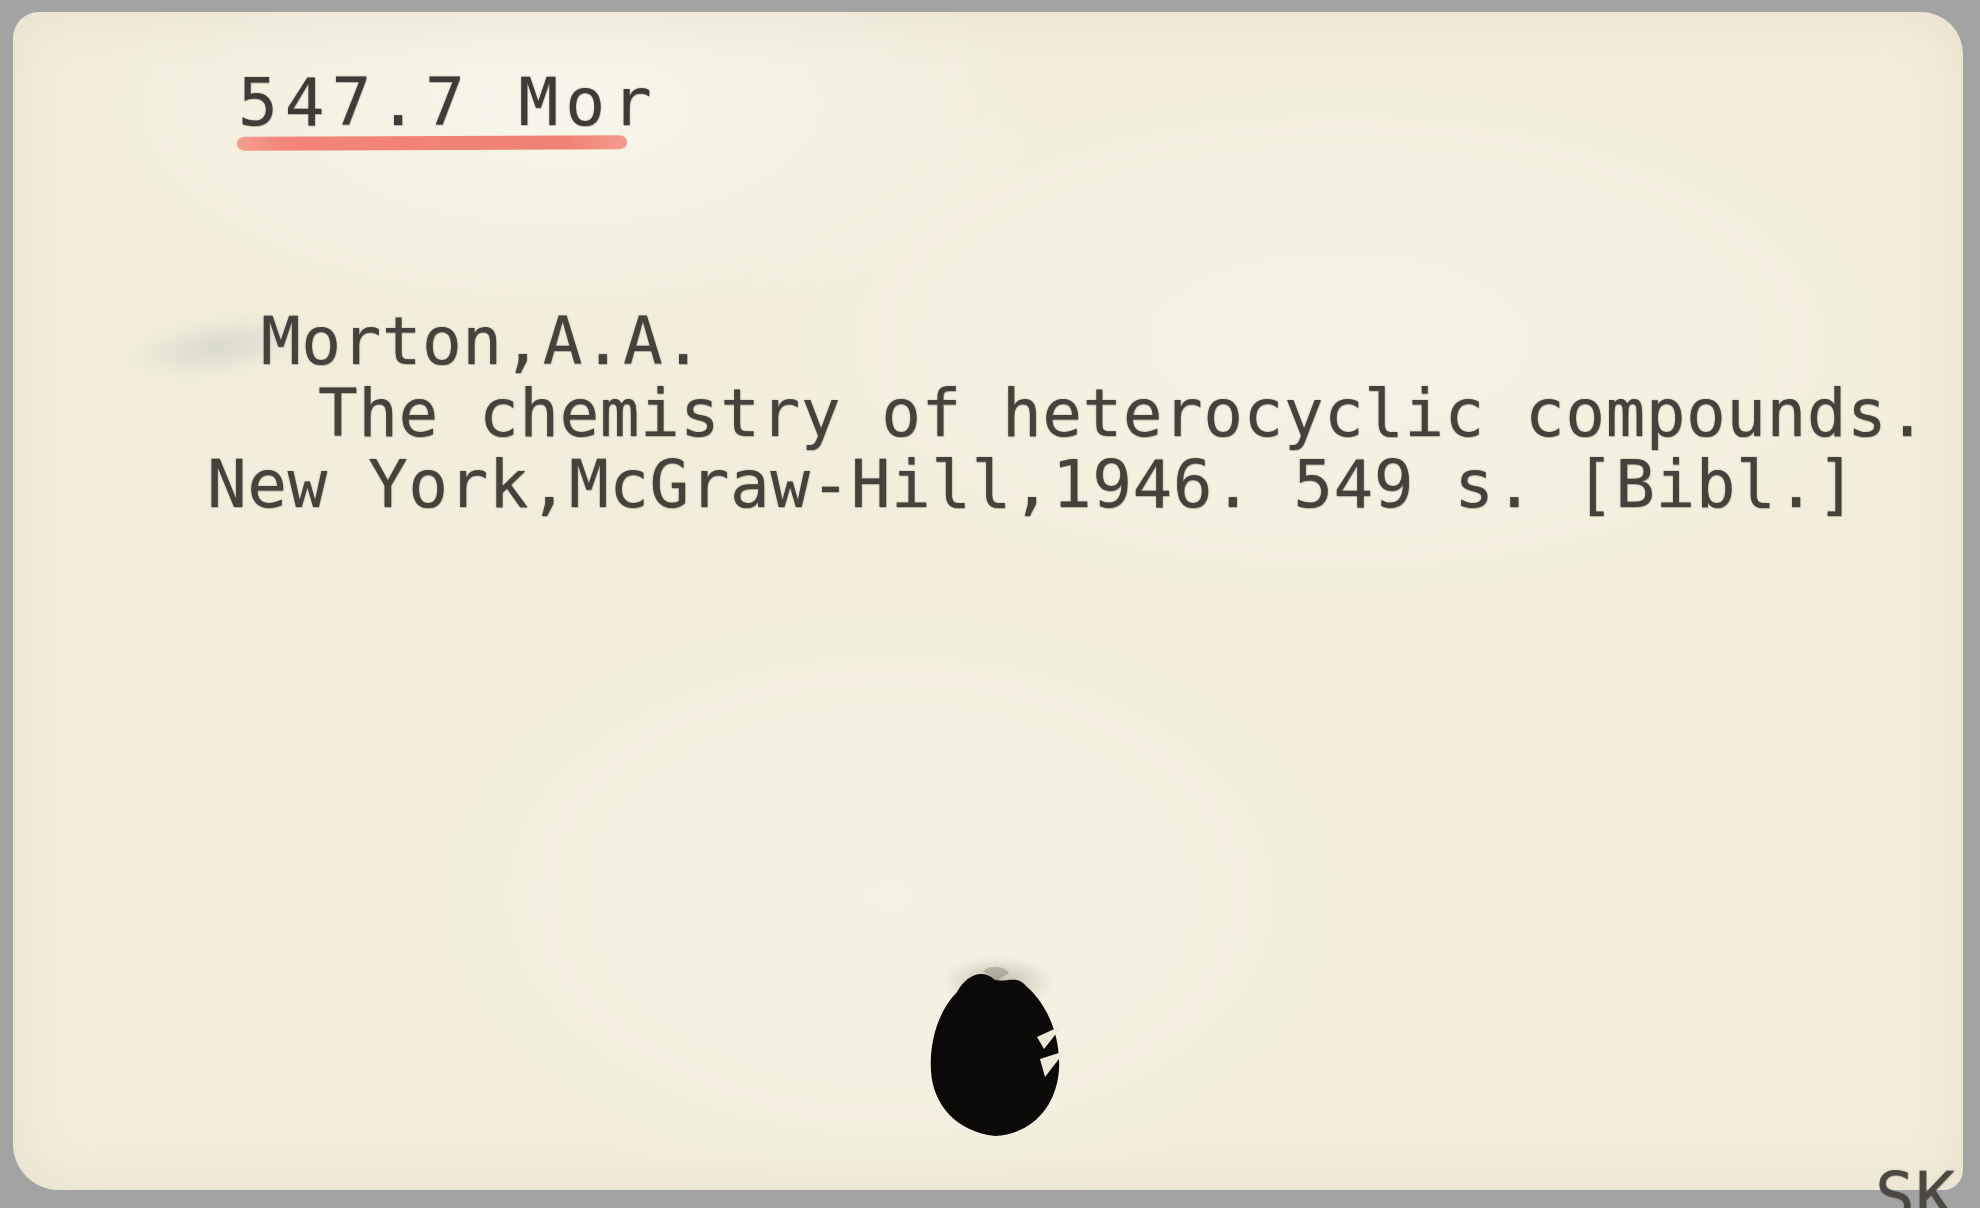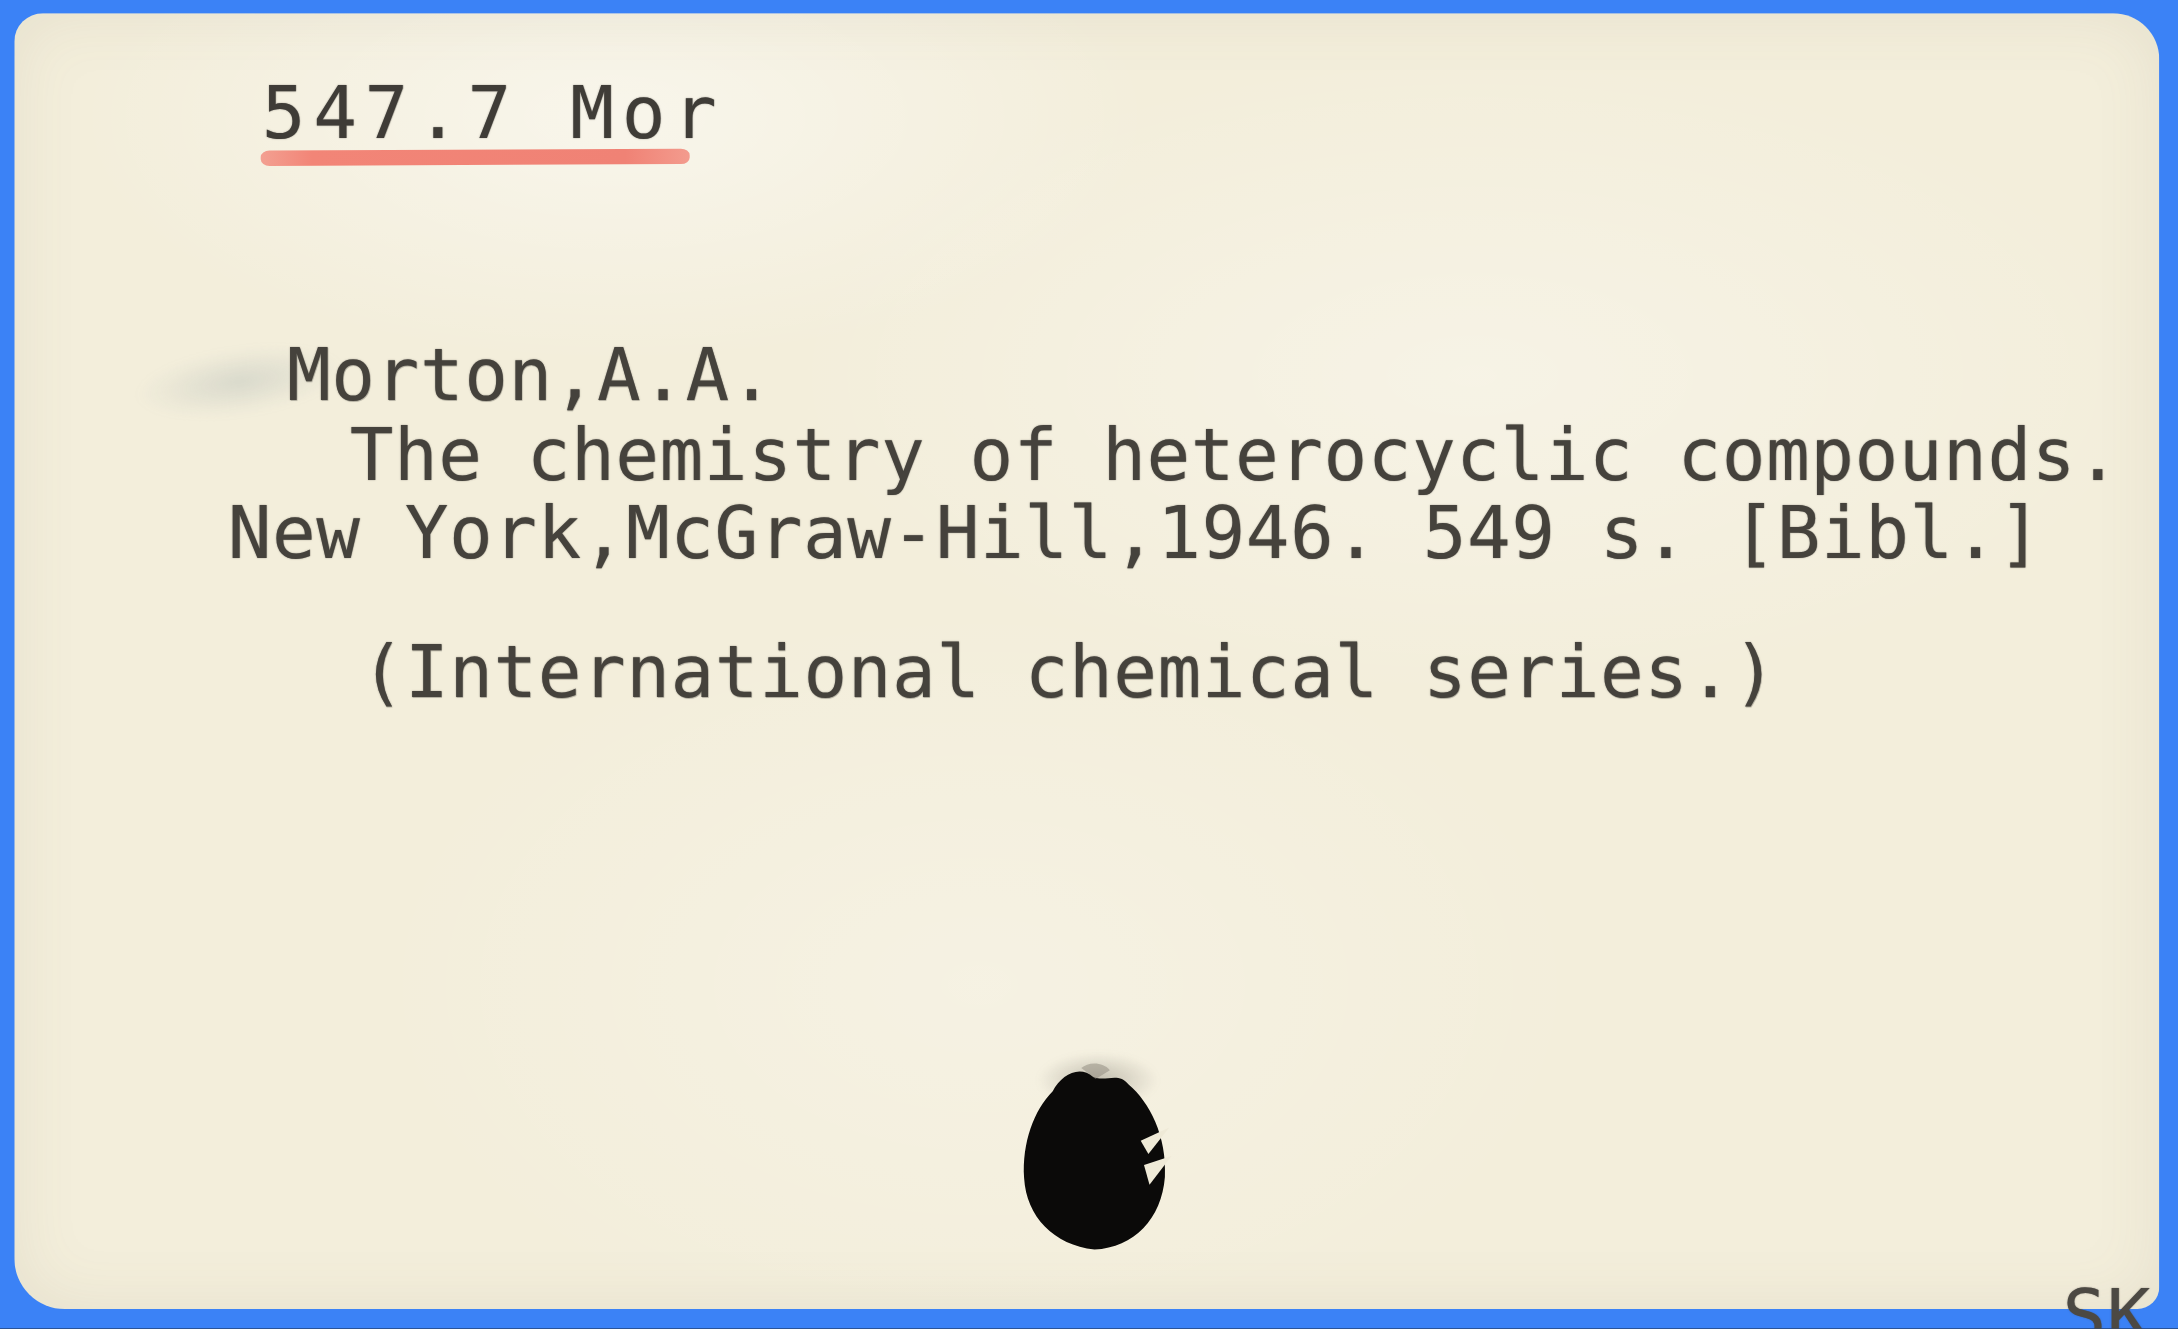--- a/index.html
+++ b/index.html
@@ -4,21 +4,21 @@
 <style>
   html, body {
     margin: 0;
     padding: 0;
     background: #0a0908;
   }
   .stage {
     position: relative;
     width: 1980px;
     height: 1208px;
-    background: #3b82f6;
+    background: #a3a3a3;
     overflow: hidden;
     font-family: "DejaVu Sans Mono", "Liberation Mono", monospace;
   }
   .card {
     position: absolute;
     left: 13px;
     top: 12px;
     width: 1950px;
     height: 1178px;
     background:
@@ -98,21 +98,20 @@
     <div class="tline classmark">547.7 Mor</div>
 
     <div class="classmark-underline"></div>
 
     <div class="tline author">Morton,A.A.</div>
 
     <div class="tline title">The chemistry of heterocyclic compounds.</div>
 
     <div class="tline imprint">New York,McGraw-Hill,1946. 549 s. [Bibl.]</div>
 
-    <div class="tline series">(International chemical series.)</div>
 
 
     <div class="hole-halo"></div>
 
     <div class="hole-punch">
       <svg width="146" height="178" viewBox="0 0 146 178" xmlns="http://www.w3.org/2000/svg">
         <path d="M 71 14
                  C 58 3, 42 12, 34 27
                  C 17 44, 6 74, 8 106
                  C 10 141, 35 167, 72 171

